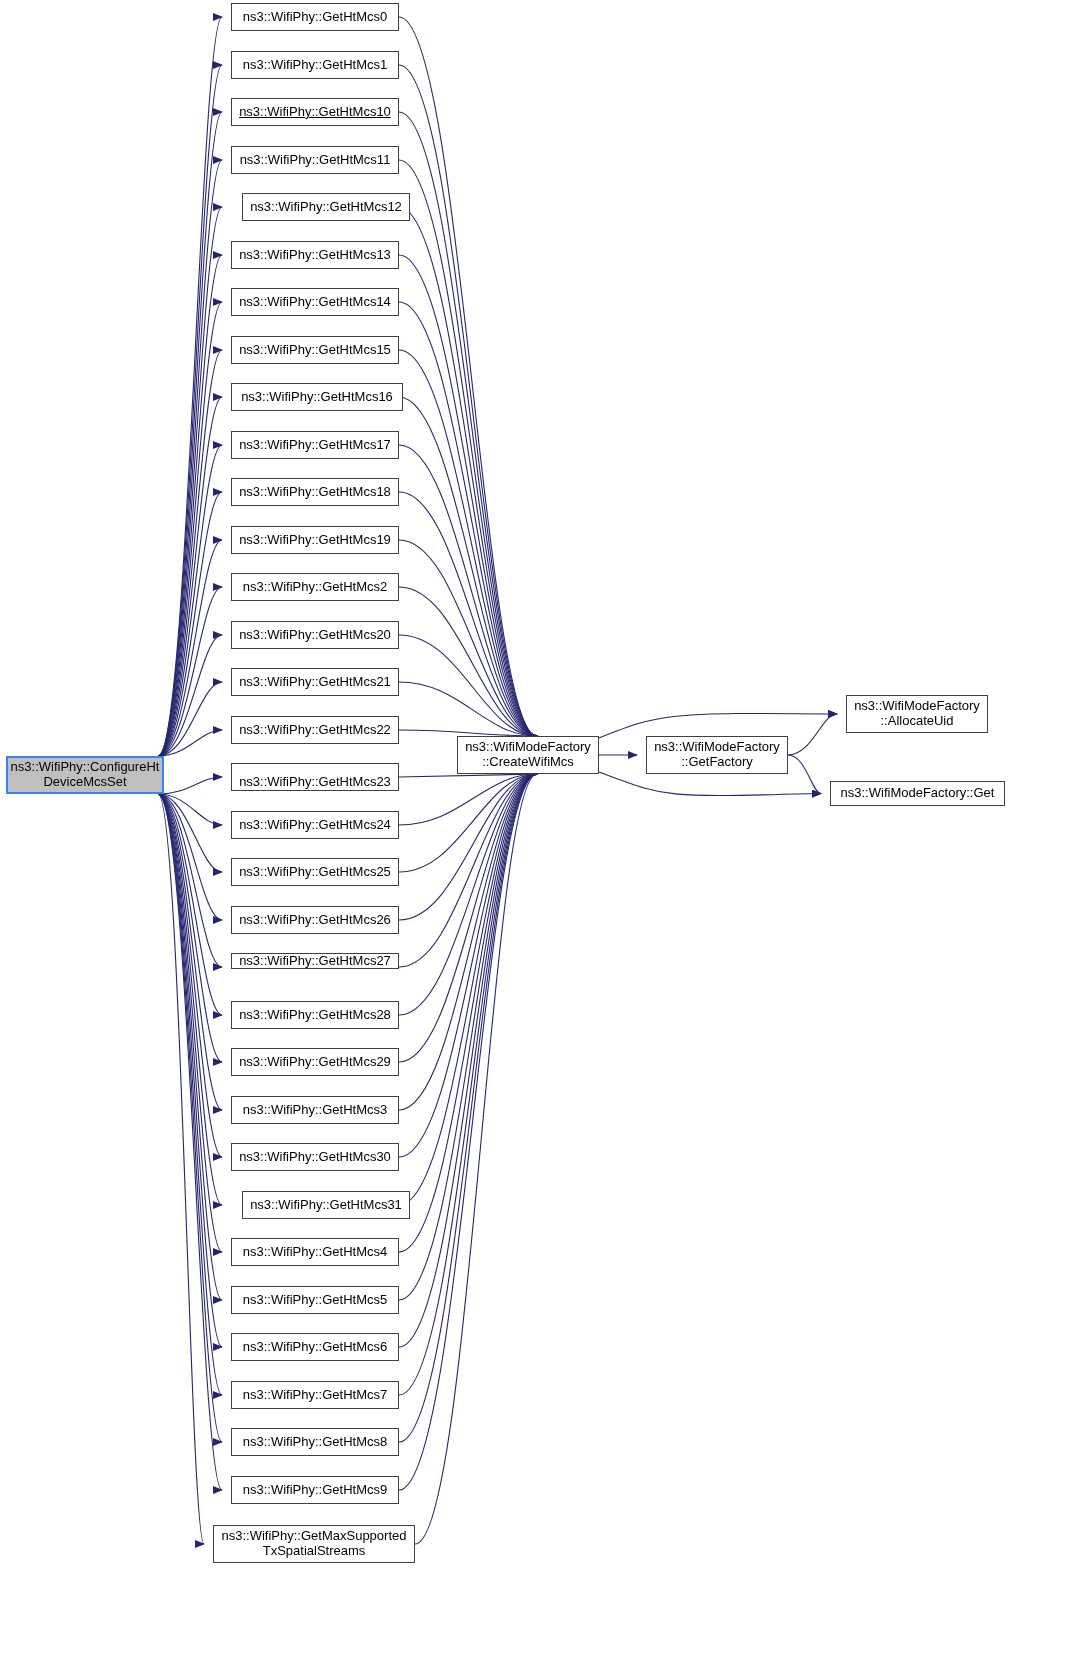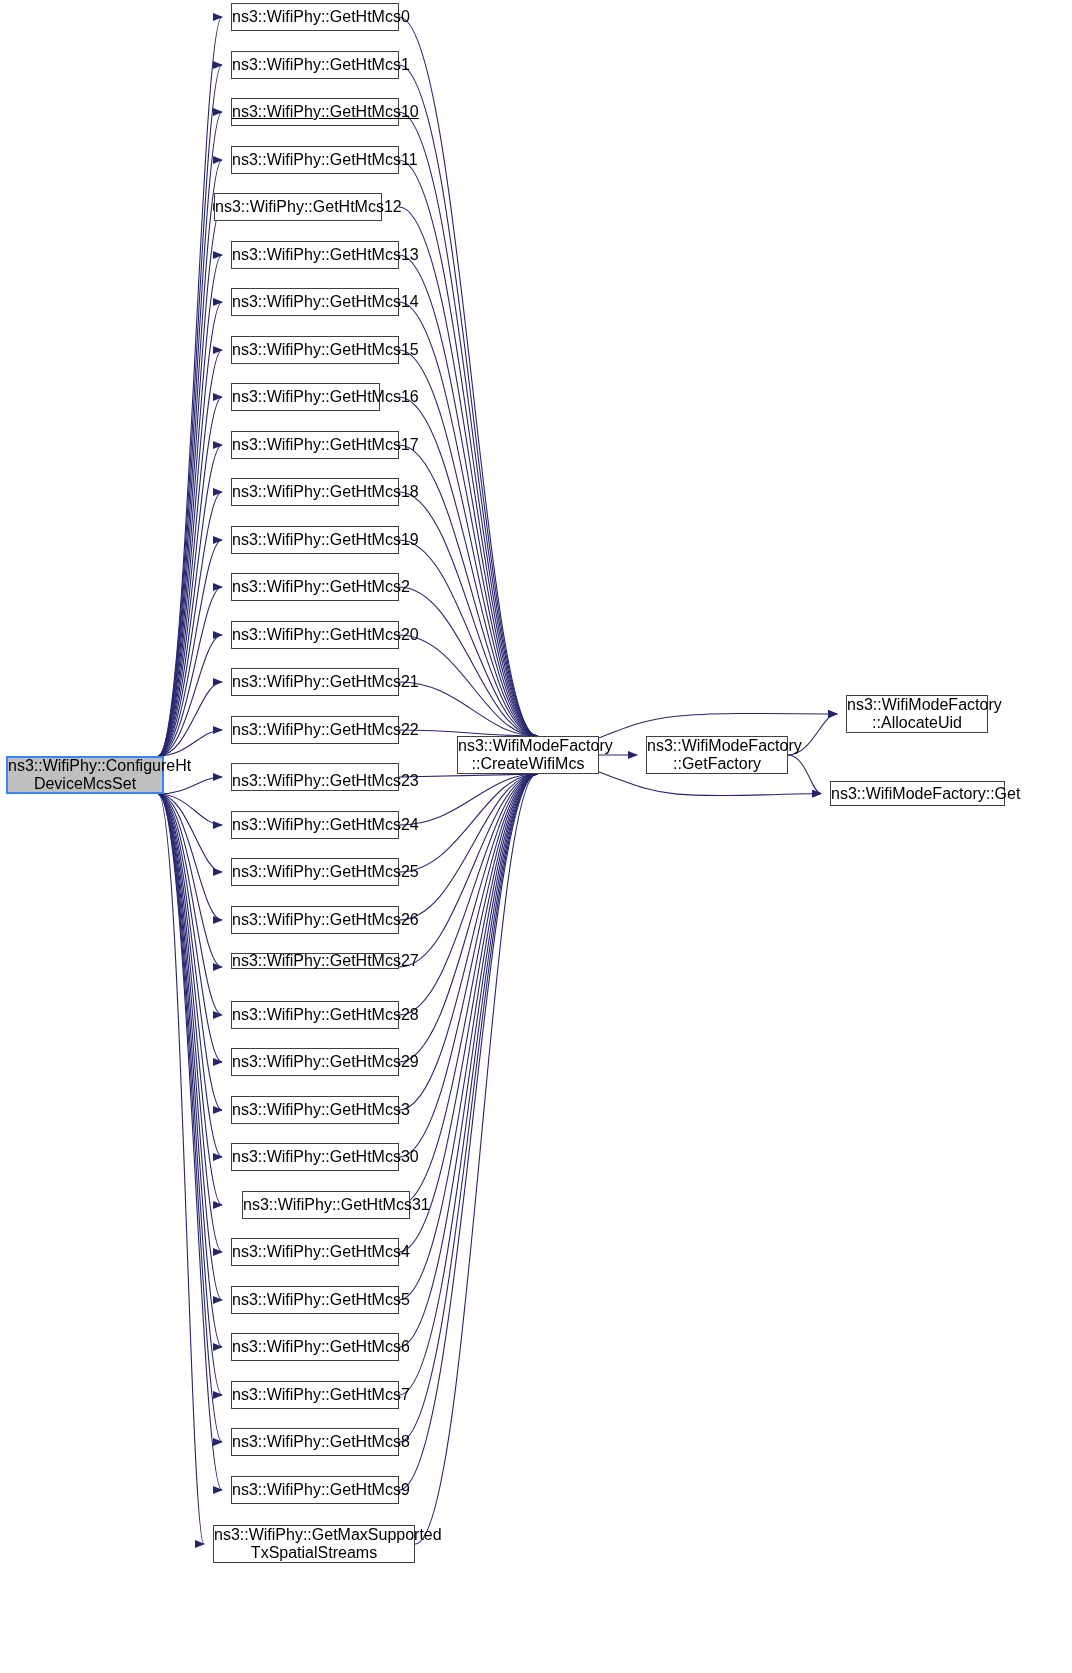--- a/index.html
+++ b/index.html
@@ -22,21 +22,21 @@
     width: 1072px;
     height: 1673px;
     pointer-events: none;
   }
   .node {
     position: absolute;
     box-sizing: border-box;
     border: 1px solid #404040;
     background: #ffffff;
     color: #000000;
-    font-size: 16px;
+    font-size: 13px;
     line-height: 1.12;
     display: flex;
     align-items: center;
     justify-content: center;
     text-align: center;
     white-space: pre-line;
     z-index: 5;
   }
   .node.highlight {
     background: #bfbfbf;
@@ -130,25 +130,25 @@
       <path d="M788,755 C812.36,755 821.64,714 837,714" fill="none" stroke="#25256e" stroke-width="1.1" marker-end="url(#ah)"></path>
       <path d="M788,755 C806,755 812,793.5 821,793.5" fill="none" stroke="#25256e" stroke-width="1.1" marker-end="url(#ah)"></path>
     </svg>
   <div id="node-layer">
       <div class="node highlight" style="left: 6px; top: 756px; width: 158px; height: 38px;"><span class="lbl">ns3::WifiPhy::ConfigureHt
 DeviceMcsSet</span></div>
       <div class="node" style="left: 231px; top: 3px; width: 168px; height: 28px;"><span class="lbl">ns3::WifiPhy::GetHtMcs0</span></div>
       <div class="node" style="left: 231px; top: 51px; width: 168px; height: 28px;"><span class="lbl">ns3::WifiPhy::GetHtMcs1</span></div>
       <div class="node" style="left: 231px; top: 98px; width: 168px; height: 28px; text-decoration: underline;"><span class="lbl">ns3::WifiPhy::GetHtMcs10</span></div>
       <div class="node" style="left: 231px; top: 146px; width: 168px; height: 28px;"><span class="lbl">ns3::WifiPhy::GetHtMcs11</span></div>
-      <div class="node" style="left: 214px; top: 193px; width: 168px; height: 28px;"><span class="lbl">ns3::WifiPhy::GetHtMcs12</span></div>
+      <div class="node" style="left: 242px; top: 193px; width: 168px; height: 28px;"><span class="lbl">ns3::WifiPhy::GetHtMcs12</span></div>
       <div class="node" style="left: 231px; top: 241px; width: 168px; height: 28px;"><span class="lbl">ns3::WifiPhy::GetHtMcs13</span></div>
       <div class="node" style="left: 231px; top: 288px; width: 168px; height: 28px;"><span class="lbl">ns3::WifiPhy::GetHtMcs14</span></div>
       <div class="node" style="left: 231px; top: 336px; width: 168px; height: 28px;"><span class="lbl">ns3::WifiPhy::GetHtMcs15</span></div>
-      <div class="node" style="left: 231px; top: 383px; width: 149px; height: 28px;"><span class="lbl">ns3::WifiPhy::GetHtMcs16</span></div>
+      <div class="node" style="left: 231px; top: 383px; width: 172px; height: 28px;"><span class="lbl">ns3::WifiPhy::GetHtMcs16</span></div>
       <div class="node" style="left: 231px; top: 431px; width: 168px; height: 28px;"><span class="lbl">ns3::WifiPhy::GetHtMcs17</span></div>
       <div class="node" style="left: 231px; top: 478px; width: 168px; height: 28px;"><span class="lbl">ns3::WifiPhy::GetHtMcs18</span></div>
       <div class="node" style="left: 231px; top: 526px; width: 168px; height: 28px;"><span class="lbl">ns3::WifiPhy::GetHtMcs19</span></div>
       <div class="node" style="left: 231px; top: 573px; width: 168px; height: 28px;"><span class="lbl">ns3::WifiPhy::GetHtMcs2</span></div>
       <div class="node" style="left: 231px; top: 621px; width: 168px; height: 28px;"><span class="lbl">ns3::WifiPhy::GetHtMcs20</span></div>
       <div class="node" style="left: 231px; top: 668px; width: 168px; height: 28px;"><span class="lbl">ns3::WifiPhy::GetHtMcs21</span></div>
       <div class="node" style="left: 231px; top: 716px; width: 168px; height: 28px;"><span class="lbl">ns3::WifiPhy::GetHtMcs22</span></div>
       <div class="node" style="left: 231px; top: 763px; width: 168px; height: 28px; align-items: flex-end;"><span class="lbl">ns3::WifiPhy::GetHtMcs23</span></div>
       <div class="node" style="left: 231px; top: 811px; width: 168px; height: 28px;"><span class="lbl">ns3::WifiPhy::GetHtMcs24</span></div>
       <div class="node" style="left: 231px; top: 858px; width: 168px; height: 28px;"><span class="lbl">ns3::WifiPhy::GetHtMcs25</span></div>

